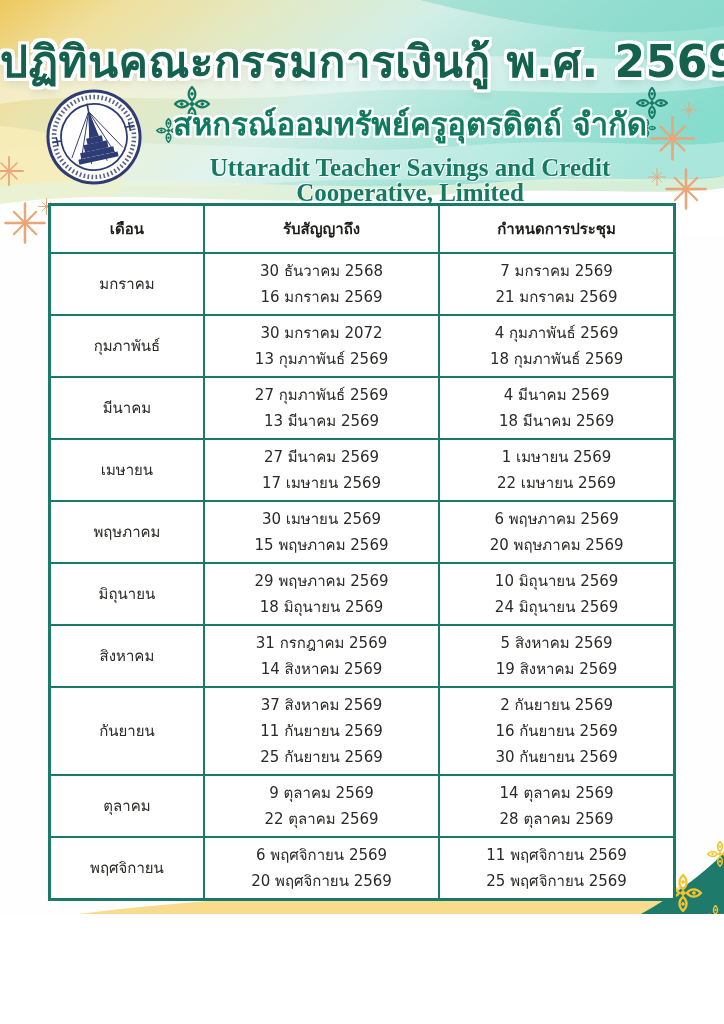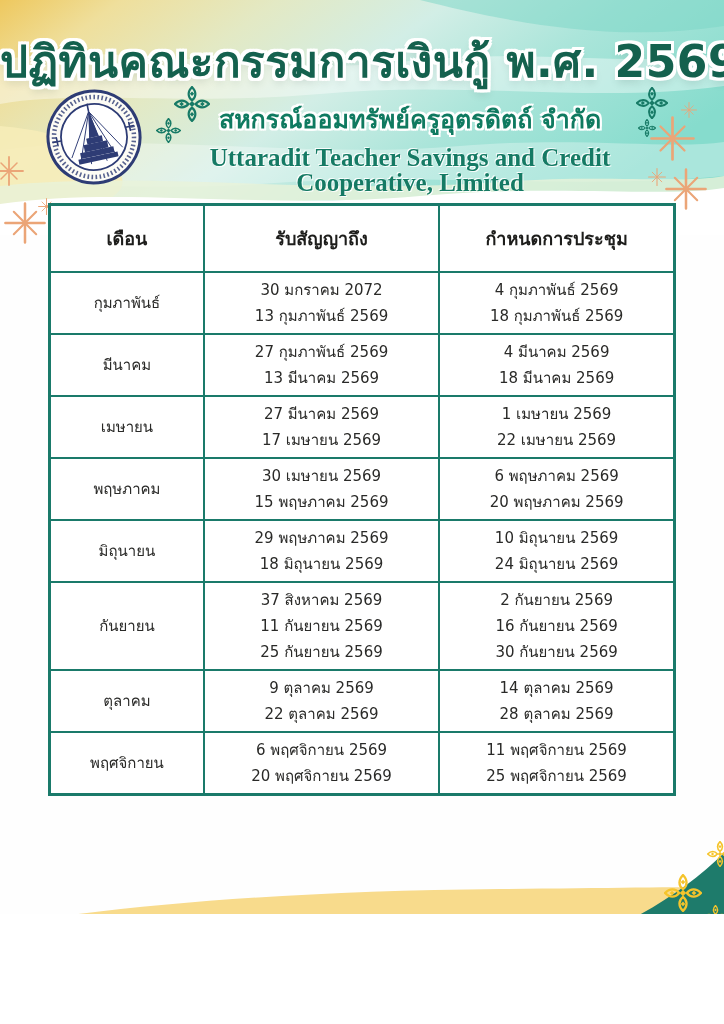--- a/index.html
+++ b/index.html
@@ -30,40 +30,40 @@
     text-align:center; white-space:nowrap;
     font-size:44px; font-weight:800; letter-spacing:0.5px;
     color:#14614e;
     text-shadow:
       -3px -3px 0 #fff, 3px -3px 0 #fff, -3px 3px 0 #fff, 3px 3px 0 #fff,
       0 -3px 0 #fff, 0 3px 0 #fff, -3px 0 0 #fff, 3px 0 0 #fff,
       0 5px 8px rgba(40,70,60,.18);
   }
   .subtitle-block { position:absolute; left:150px; top:99px; width:520px; text-align:center; }
   .subtitle-th {
-    font-size:25px; font-weight:800; color:#0f7a60; white-space:nowrap;
+    font-size:31px; font-weight:800; color:#0f7a60; white-space:nowrap;
     text-shadow:-2px -2px 0 #fff,2px -2px 0 #fff,-2px 2px 0 #fff,2px 2px 0 #fff,0 2px 0 #fff,0 -2px 0 #fff;
   }
   .subtitle-en {
     font-family:"Liberation Serif","DejaVu Serif",serif;
     font-size:25px; font-weight:700; color:#157a64; line-height:25px; margin-top:6px;
     text-shadow:-1px -1px 0 rgba(255,255,255,.9),1px 1px 0 rgba(255,255,255,.9);
   }
 
   
   .calendar-table-wrap { position:absolute; left:48px; top:203px; width:628px; }
   table.calendar {
     width:100%; border-collapse:collapse; background:#ffffff;
     border:3px solid #1a7a6a;
   }
   table.calendar th, table.calendar td {
     border:2px solid #1a7a6a; background:#ffffff; text-align:center; vertical-align:middle;
   }
   table.calendar th {
-    height:34px; font-size:18px; font-weight:700; color:#1d1d1b; padding:18px 4px;
+    height:34px; font-size:15px; font-weight:700; color:#1d1d1b; padding:11px 4px;
   }
   table.calendar td { font-size:15px; color:#2a2a28; padding:4px 4px; }
   col.c-month { width:24.7%; }
   col.c-dates { width:37.65%; }
   tr.row-std  { height:60px; }
   tr.row-tall { height:86px; }
   .date-line { line-height:26px; white-space:nowrap; }
   .cell-month .date-line { line-height:20px; }
 </style>
 </head>
@@ -221,20 +221,33 @@
       <thead>
         <tr>
           <th>เดือน</th>
           <th>รับสัญญาถึง</th>
           <th>กำหนดการประชุม</th>
         </tr>
       </thead>
       <tbody>
           <tr class="row-std">
             <td class="cell-month">
+              <div class="date-line">มกราคม</div>
+            </td>
+            <td class="cell-dates">
+              <div class="date-line">30 ธันวาคม 2568</div>
+              <div class="date-line">16 มกราคม 2569</div>
+            </td>
+            <td class="cell-dates">
+              <div class="date-line">7 มกราคม 2569</div>
+              <div class="date-line">21 มกราคม 2569</div>
+            </td>
+          </tr>
+          <tr class="row-std">
+            <td class="cell-month">
               <div class="date-line">กุมภาพันธ์</div>
             </td>
             <td class="cell-dates">
               <div class="date-line">30 มกราคม 2072</div>
               <div class="date-line">13 กุมภาพันธ์ 2569</div>
             </td>
             <td class="cell-dates">
               <div class="date-line">4 กุมภาพันธ์ 2569</div>
               <div class="date-line">18 กุมภาพันธ์ 2569</div>
             </td>
@@ -282,20 +295,33 @@
             <td class="cell-month">
               <div class="date-line">มิถุนายน</div>
             </td>
             <td class="cell-dates">
               <div class="date-line">29 พฤษภาคม 2569</div>
               <div class="date-line">18 มิถุนายน 2569</div>
             </td>
             <td class="cell-dates">
               <div class="date-line">10 มิถุนายน 2569</div>
               <div class="date-line">24 มิถุนายน 2569</div>
+            </td>
+          </tr>
+          <tr class="row-std">
+            <td class="cell-month">
+              <div class="date-line">สิงหาคม</div>
+            </td>
+            <td class="cell-dates">
+              <div class="date-line">31 กรกฎาคม 2569</div>
+              <div class="date-line">14 สิงหาคม 2569</div>
+            </td>
+            <td class="cell-dates">
+              <div class="date-line">5 สิงหาคม 2569</div>
+              <div class="date-line">19 สิงหาคม 2569</div>
             </td>
           </tr>
           <tr class="row-tall">
             <td class="cell-month">
               <div class="date-line">กันยายน</div>
             </td>
             <td class="cell-dates">
               <div class="date-line">37 สิงหาคม 2569</div>
               <div class="date-line">11 กันยายน 2569</div>
               <div class="date-line">25 กันยายน 2569</div>

